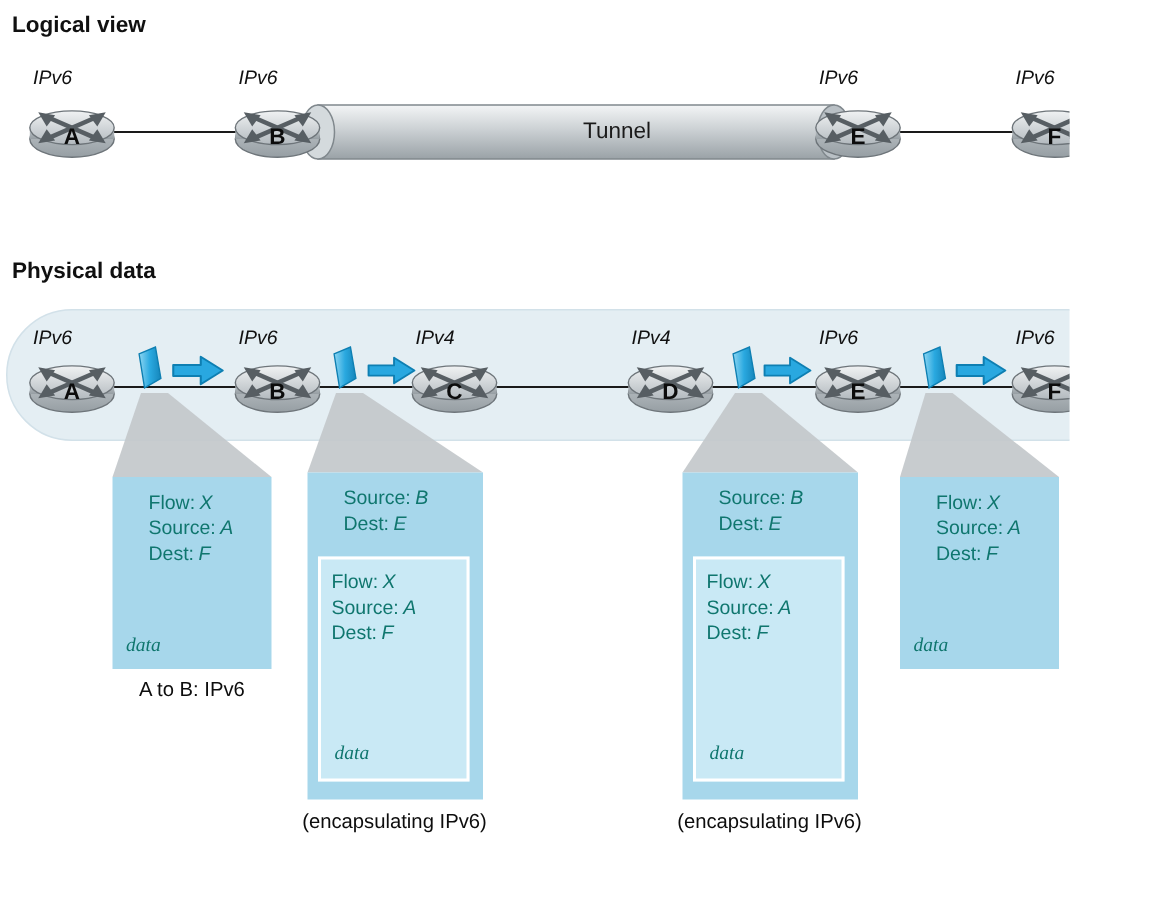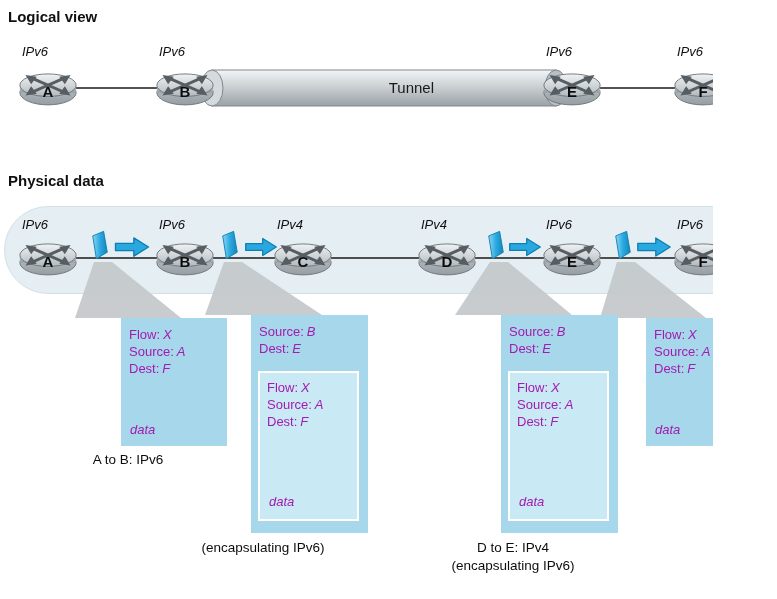--- a/index.html
+++ b/index.html
@@ -18,22 +18,22 @@
 
   .router { position:absolute; width:60px; height:44px; z-index:3; }
   .router svg { display:block; width:60px; height:44px; }
   .router .letter { position:absolute; left:0; right:0; top:17px; text-align:center;
                     font-size:15px; font-weight:bold; color:#0c0c0c; }
 
   .tunnel-label { position:absolute; left:334px; top:79px; width:100px; text-align:right;
                   font-size:15px; color:#1a1a1a; z-index:2; }
 
   .pktbox { position:absolute; background:#a7d7eb; z-index:2; font-size:13px;
-            line-height:17px; color:#a21caf; padding:8px 8px;margin-left:46px; }
-  .pktbox .payload { position:absolute; left:9px; bottom:8px; font-style:italic; }
+            line-height:17px; color:#0f766e; padding:8px 24px; }
+  .pktbox .payload { position:absolute; left:9px; bottom:8px; font-style:italic;font-family:Liberation Serif, serif; }
   .field { white-space:nowrap; }
   .fval { font-style:italic; margin-left:3px; }
   .innerbox { position:absolute; left:7px; right:9px; top:56px; bottom:12px;
               background:#c9e9f5; border:2px solid #ffffff; padding:6px 7px;
               font-size:13px; line-height:17px; }
   .innerbox .payload { left:9px; bottom:9px; }
 
   .caption { position:absolute; z-index:2; font-size:13.5px; color:#0d0d0d;
              text-align:center; line-height:18px; }
 </style>
@@ -246,21 +246,20 @@
       <div class="field">
         <span>Source:</span><span class="fval">A</span>
       </div>
       <div class="field">
         <span>Dest:</span><span class="fval">F</span>
       </div>
       <div class="payload">data</div>
     </div>
   </div>
   <div class="caption" style="left:418px; top:539px; width:190px">
-    <div>D to E: IPv4</div>
     <div>(encapsulating IPv6)</div>
   </div>
 
   <div class="pktbox" style="left:600px; top:318px; width:106px; height:128px">
     <div class="field">
       <span>Flow:</span><span class="fval">X</span>
     </div>
     <div class="field">
       <span>Source:</span><span class="fval">A</span>
     </div>

